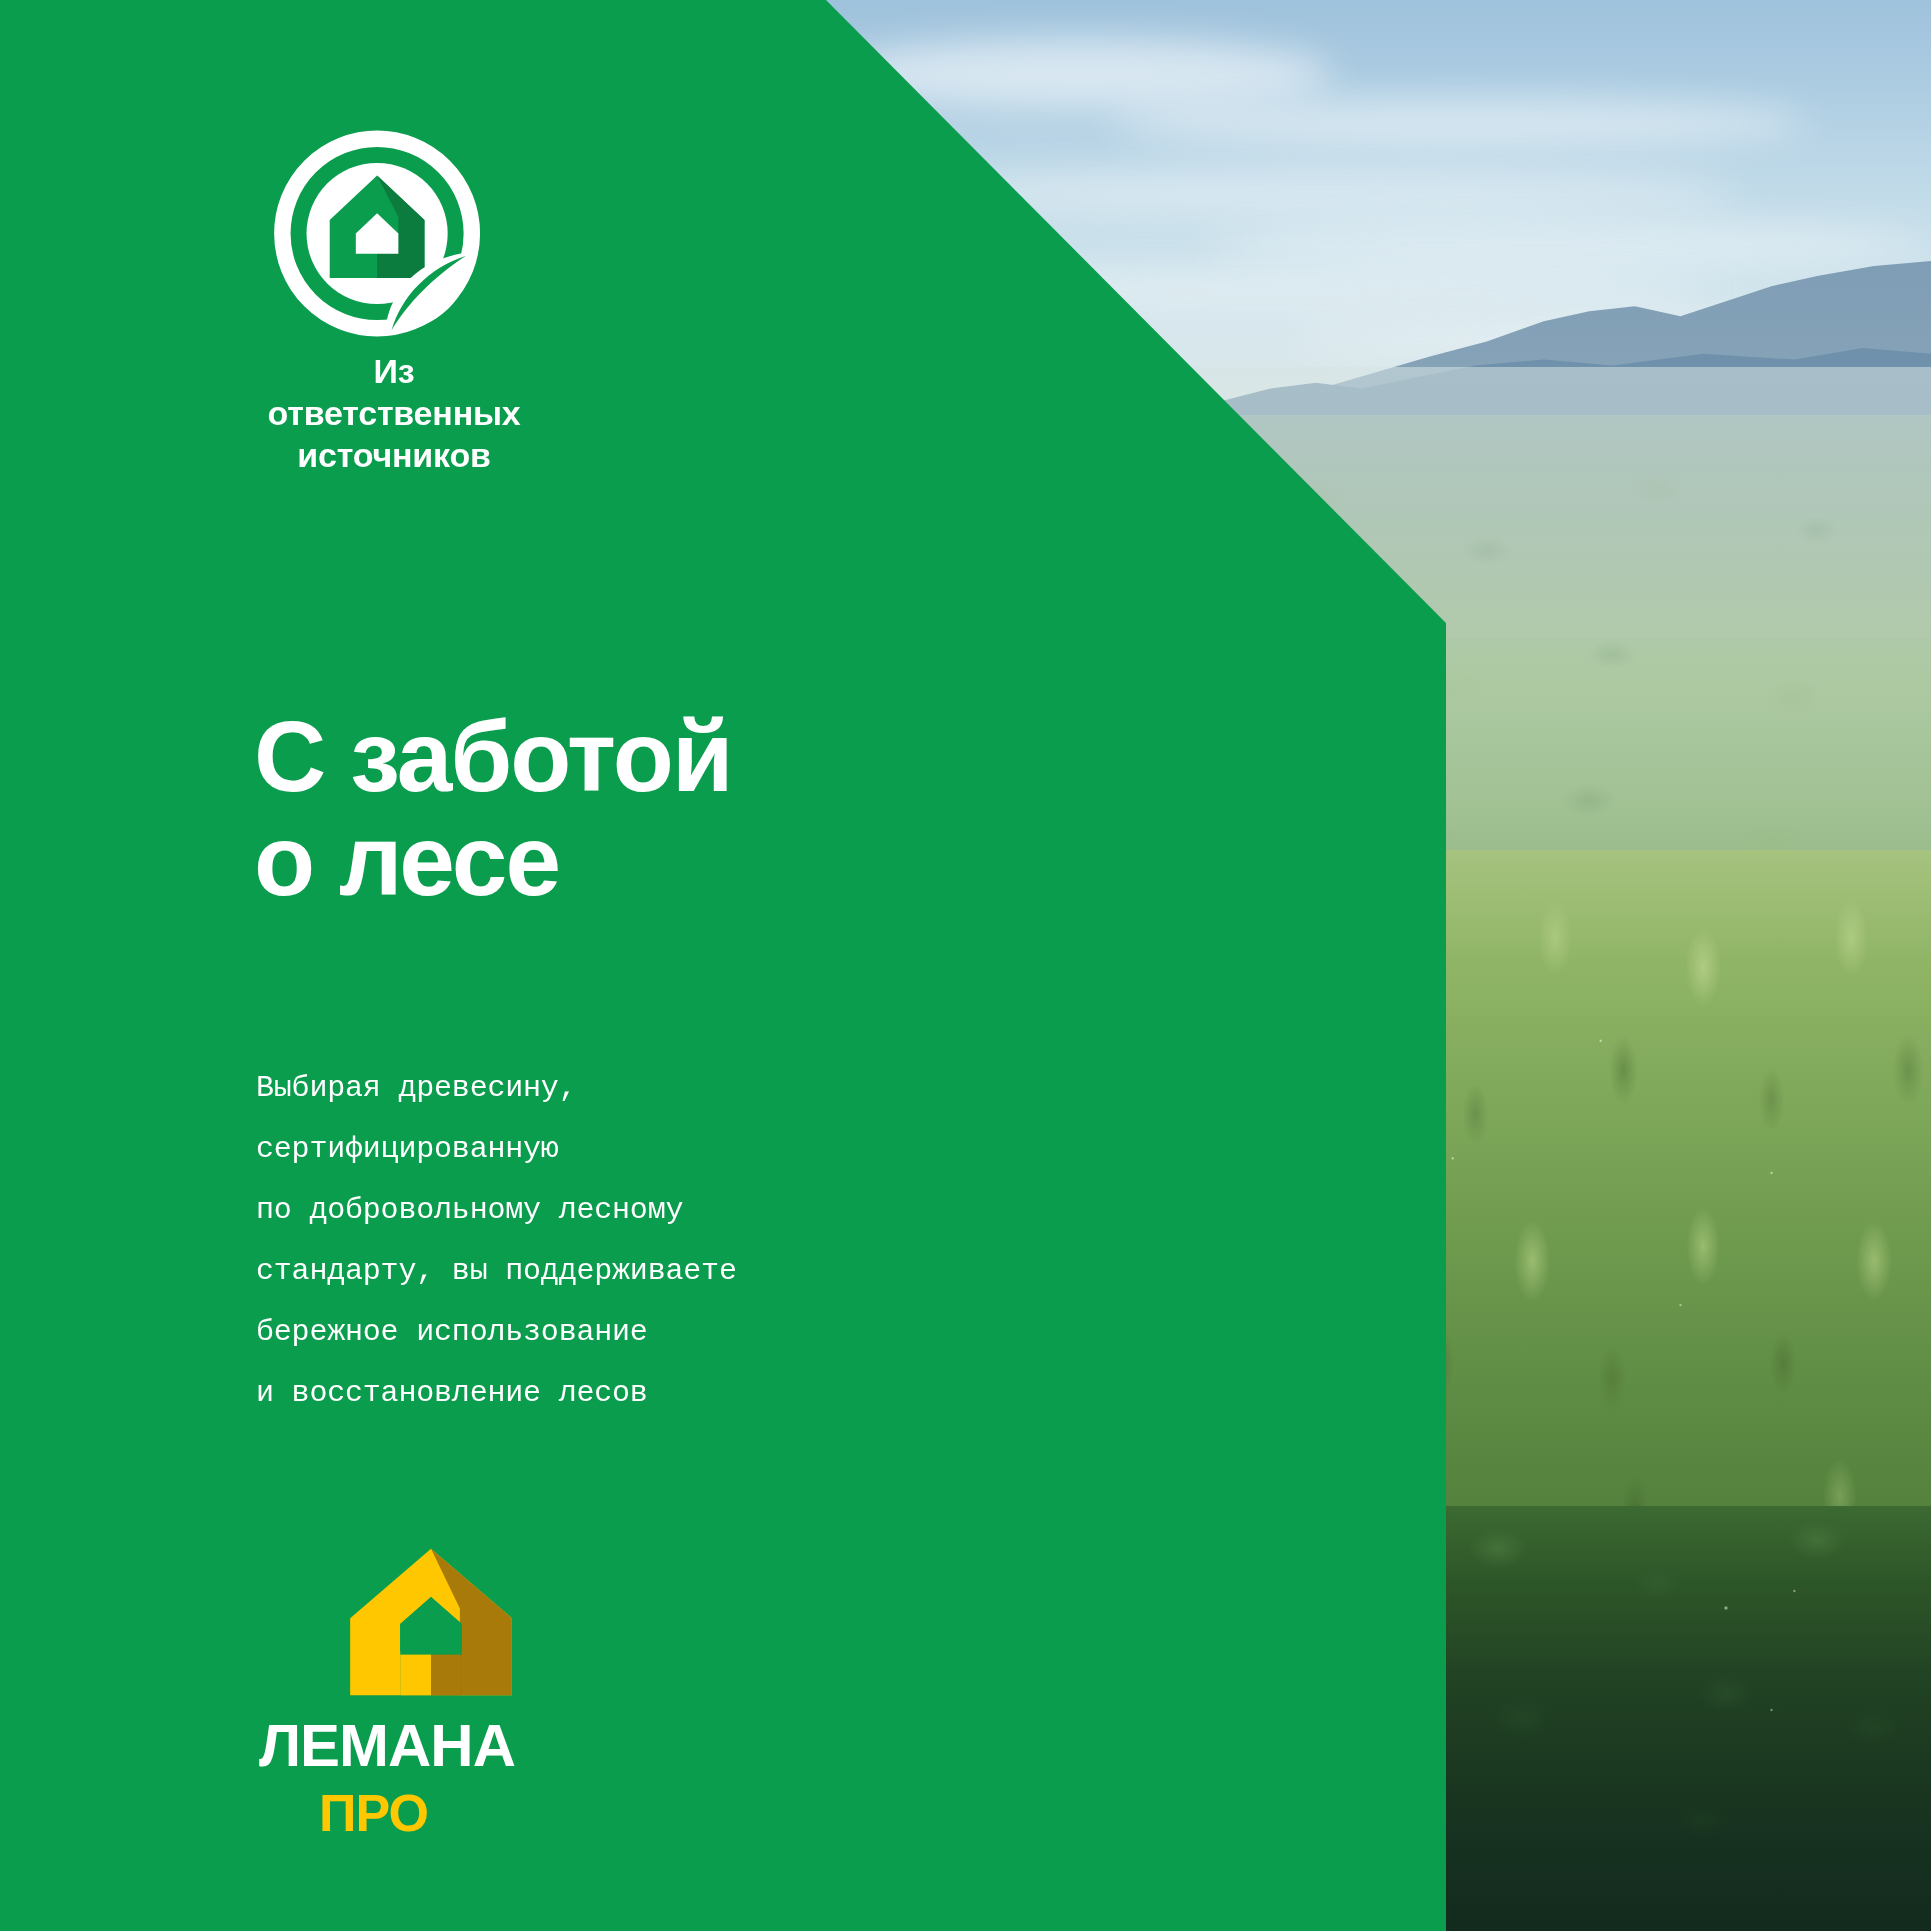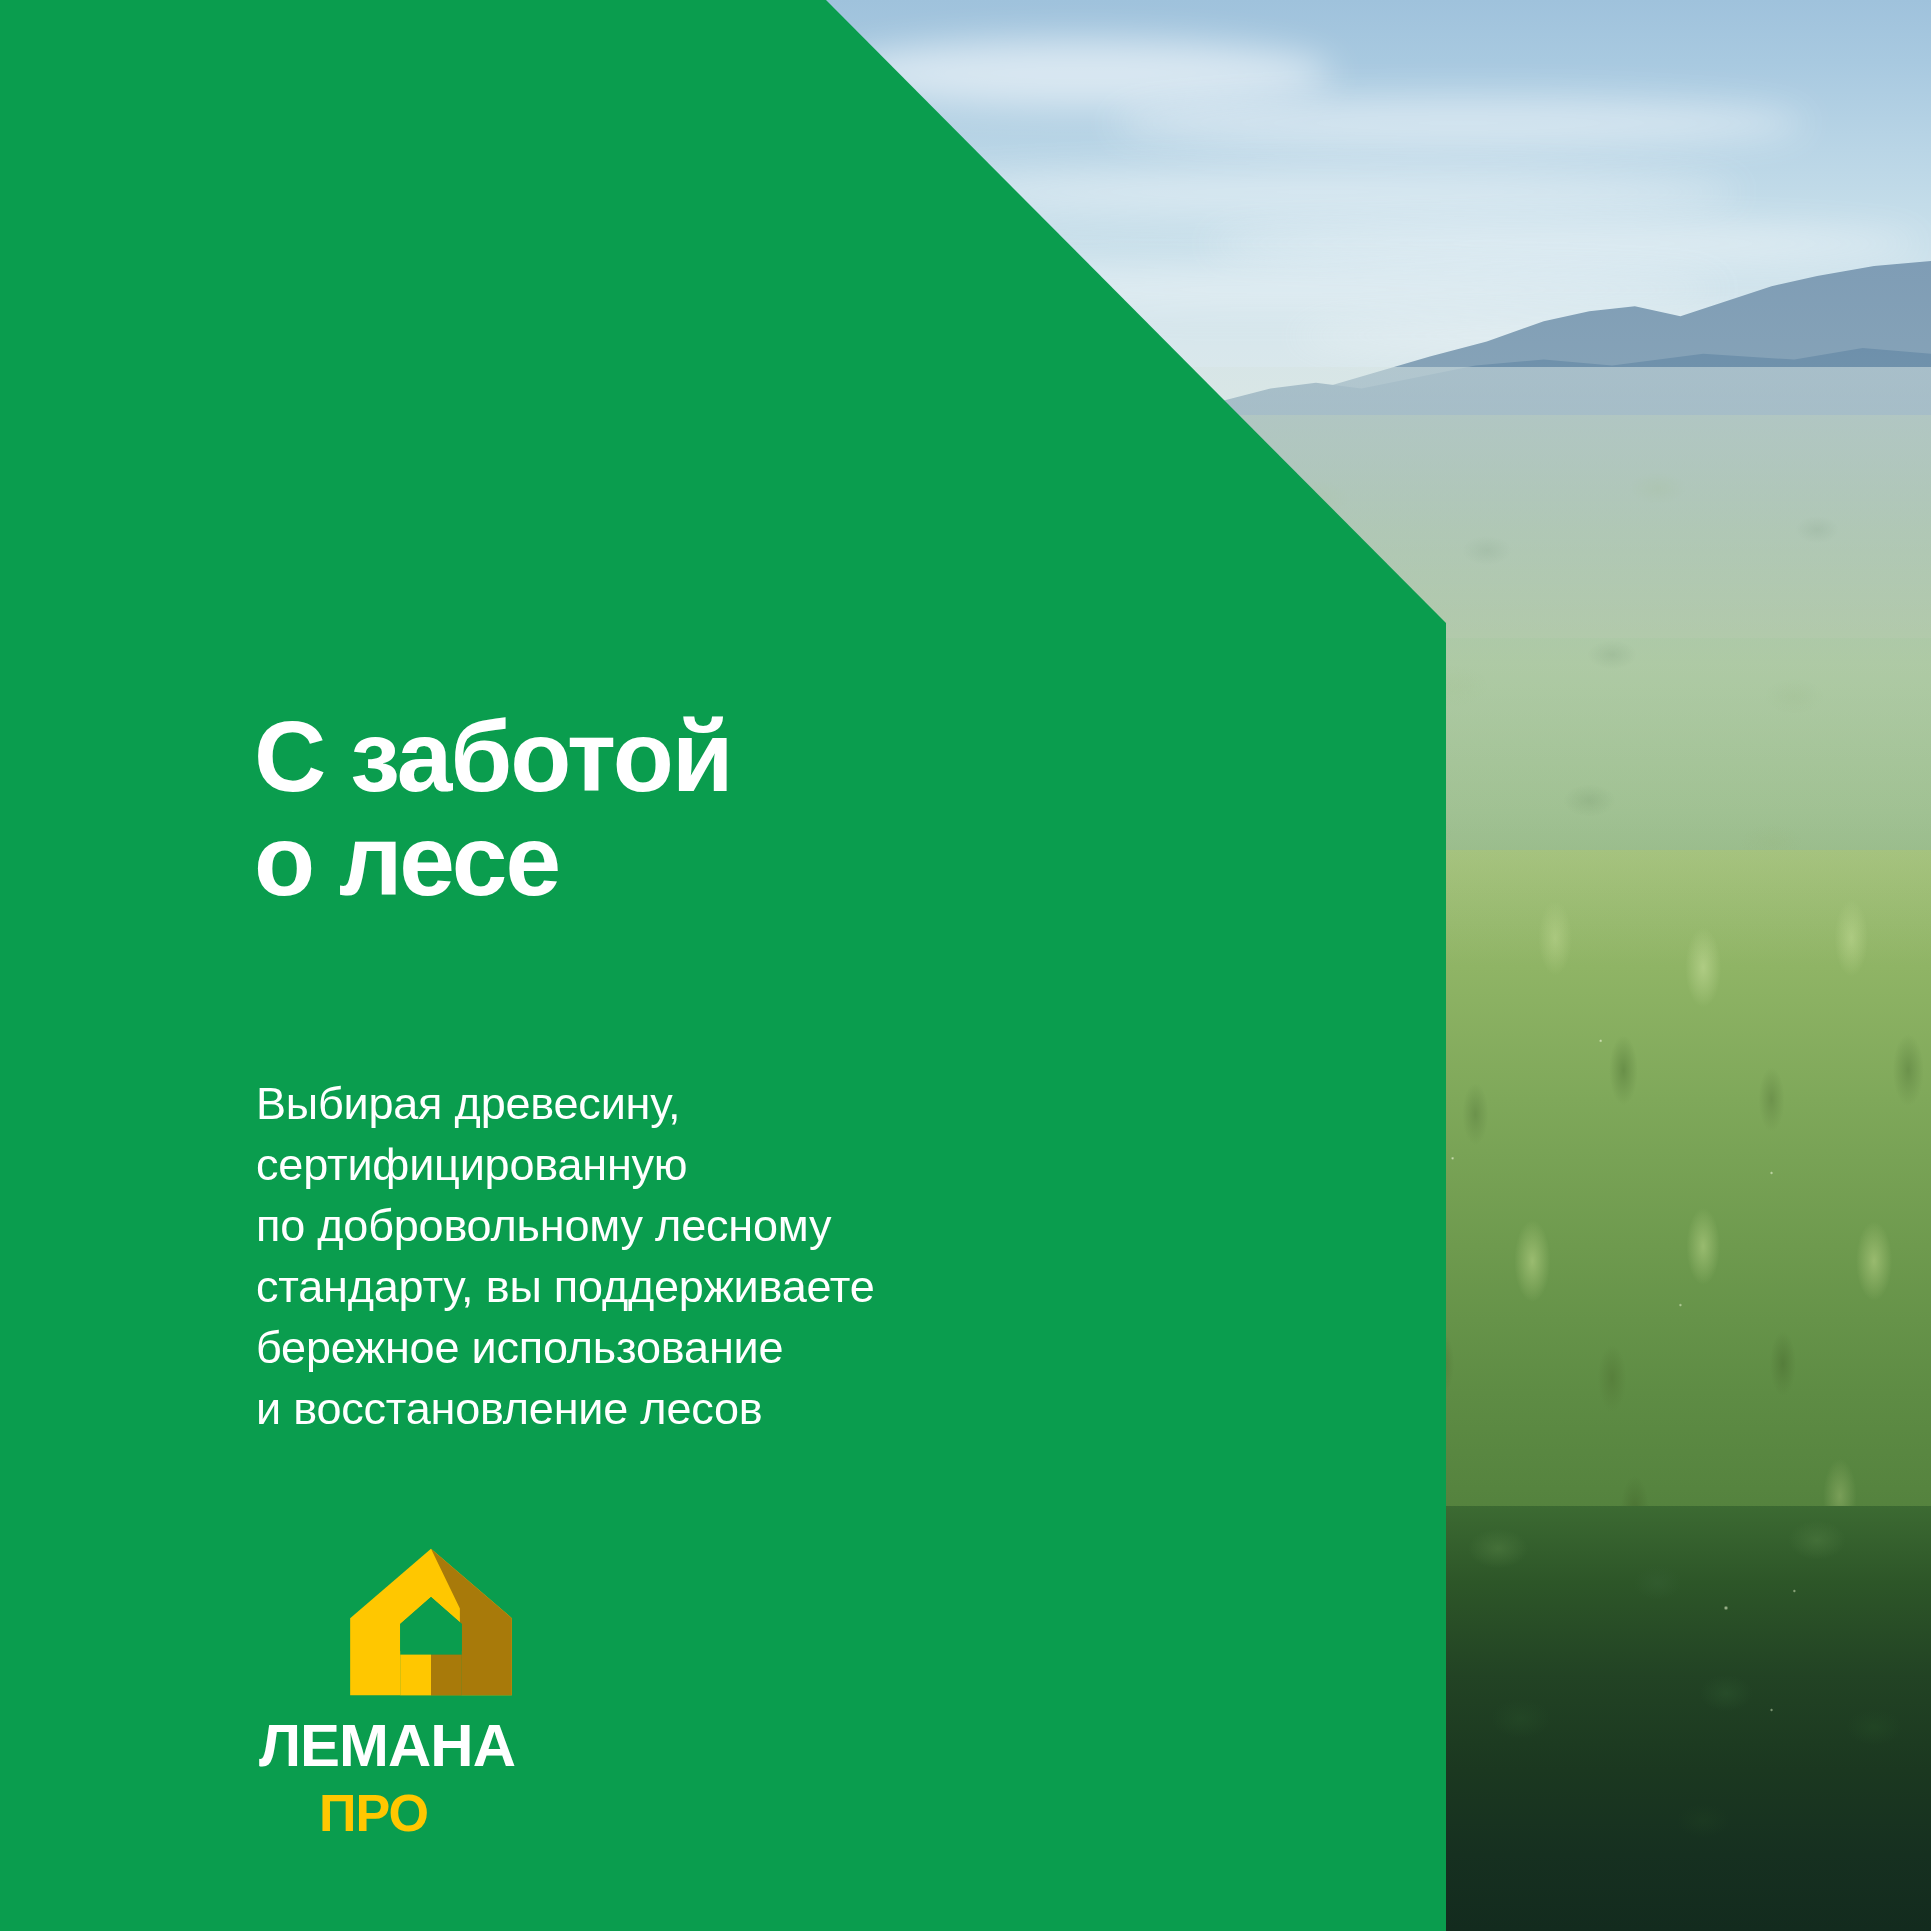--- a/index.html
+++ b/index.html
@@ -295,25 +295,26 @@
     color: #ffffff;
     white-space: pre-line;
   }
 
   
   .body-copy {
     position: absolute;
     left: 256px;
     top: 1028px;
     font-weight: normal;
-    font-size: 45px;
+    font-size: 30px;
     line-height: 61px;
     letter-spacing: -0.2px;
     color: #ffffff;
     white-space: pre-line;
+    font-family: Liberation Mono, monospace;
   }
 
   
   .brand {
     position: absolute;
     left: 259px;
     top: 1545px;
     width: 348px;
     text-decoration: underline;
   }
@@ -356,20 +357,40 @@
       <div class="canopy"></div>
       <div class="dark-forest"></div>
       <div class="photo-haze"></div>
     </div>
   </div>
 
   <div class="green-panel"></div>
 
   <div class="content">
 
+    <div class="eco-badge">
+      <svg class="eco-mark" viewBox="0 0 272 215" aria-hidden="true">
+
+        <circle cx="118" cy="107" r="98" fill="none" stroke="#ffffff" stroke-width="17"></circle>
+
+        <circle cx="118" cy="107" r="73" fill="#ffffff"></circle>
+
+        <path d="M118 47 L167 93 L167 153 L69 153 L69 93 Z" fill="#0A9D4E"></path>
+
+        <path d="M118 47 L167 93 L167 153 L118 153 L118 108 L140 108 L140 90 Z" fill="#0B7C3E"></path>
+
+        <path d="M118 86 L140 107 L140 128 L96 128 L96 107 Z" fill="#ffffff"></path>
+
+        <path d="M126 212 C128 168, 160 133, 214 126 C216 170, 186 206, 126 212 Z" fill="#ffffff"></path>
+
+        <path d="M133 207 C143 172, 172 142, 210 130 C176 152, 149 180, 133 207 Z" fill="#0A9D4E"></path>
+      </svg>
+      <div class="eco-caption">Из ответственных
+источников</div>
+    </div>
 
     <h1 class="headline">С заботой
 о лесе</h1>
 
     <p class="body-copy">Выбирая древесину,
 сертифицированную
 по добровольному лесному
 стандарту, вы поддерживаете
 бережное использование
 и восстановление лесов</p>

